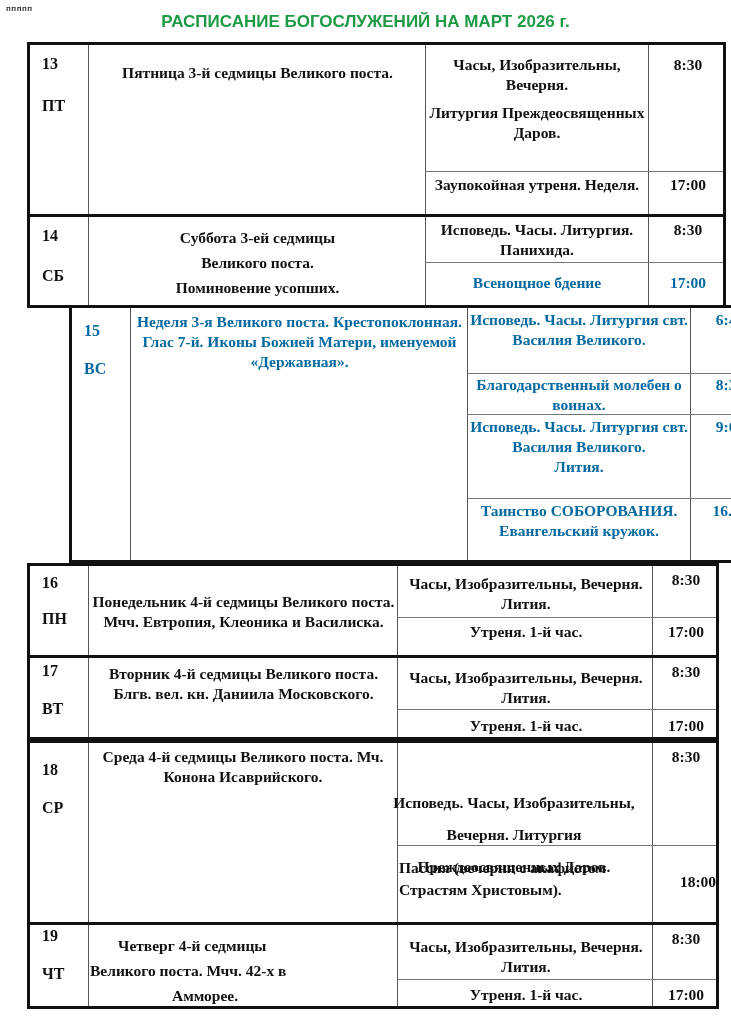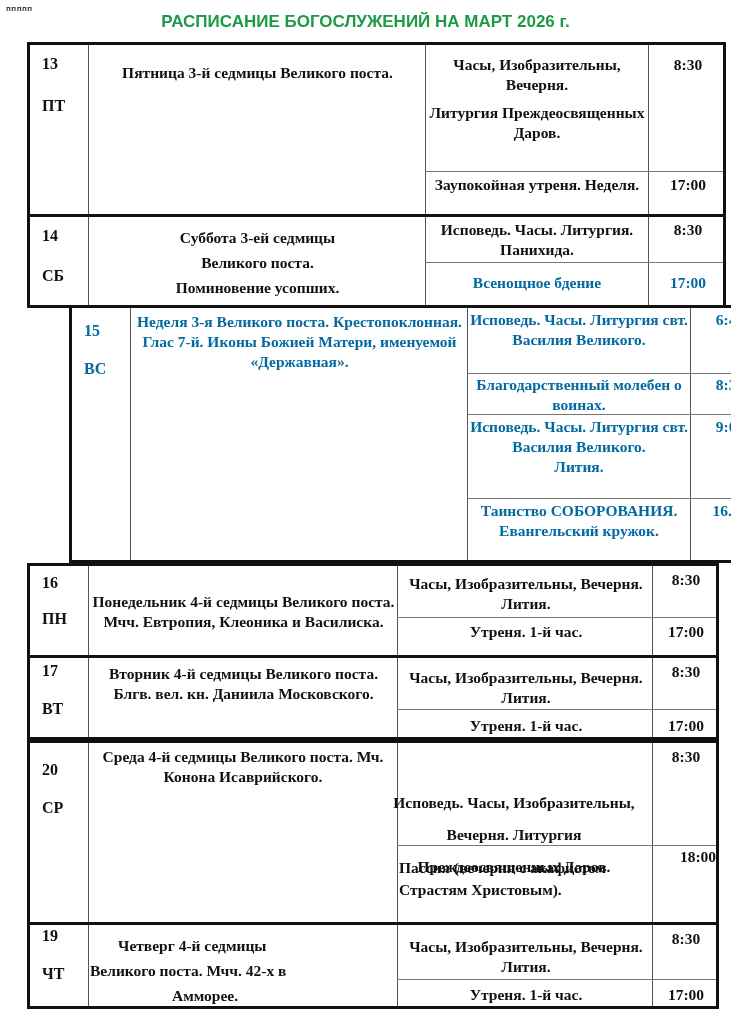--- a/index.html
+++ b/index.html
@@ -110,27 +110,27 @@
   <div class="cell c" style="left:624px; width:64px; top:4px;">8:30</div>
   <div class="cell c" style="left:372px; width:248px; top:58px;">Утреня. 1-й час.</div>
   <div class="cell c" style="left:624px; width:64px; top:58px;">17:00</div>
 </div>
 
 <div class="block" style="left:27px; top:740px; width:692px; height:185px;">
   <div class="vline" style="left:58px; top:0; bottom:0;"></div>
   <div class="vline" style="left:367px; top:0; bottom:0;"></div>
   <div class="vline" style="left:622px; top:0; bottom:0;"></div>
   <div class="hline" style="left:367px; right:0; top:102px;"></div>
-  <div class="daynum" style="top:18px;">20</div>
+  <div class="daynum" style="top:18px;">18</div>
   <div class="daynum" style="top:56px;">СР</div>
   <div class="cell c" style="left:58px; width:310px; top:4px;">Среда 4-й седмицы Великого поста. Мч. Конона Исаврийского.</div>
   <div class="cell c" style="left:360px; width:248px; top:12px; line-height:32px;margin-top:32px;">Исповедь. Часы, Изобразительны, Вечерня. Литургия Преждеосвященных Даров.</div>
   <div class="cell c" style="left:624px; width:64px; top:4px;">8:30</div>
   <div class="cell" style="left:369px; width:210px; top:114px; line-height:22px;">Пассия (вечерня с акафистом Страстям Христовым).</div>
-  <div class="cell c" style="left:624px; width:64px; top:104px;padding-left:24px;">18:00</div>
+  <div class="cell c" style="left:624px; width:64px; top:129px;padding-left:24px;">18:00</div>
 </div>
 
 <div class="block" style="left:27px; top:922px; width:692px; height:87px;">
   <div class="vline" style="left:58px; top:0; bottom:0;"></div>
   <div class="vline" style="left:367px; top:0; bottom:0;"></div>
   <div class="vline" style="left:622px; top:0; bottom:0;"></div>
   <div class="hline" style="left:367px; right:0; top:54px;"></div>
   <div class="daynum" style="top:2px;">19</div>
   <div class="daynum" style="top:40px;">ЧТ</div>
   <div class="cell" style="left:60px; width:306px; top:8px; line-height:25px;">

